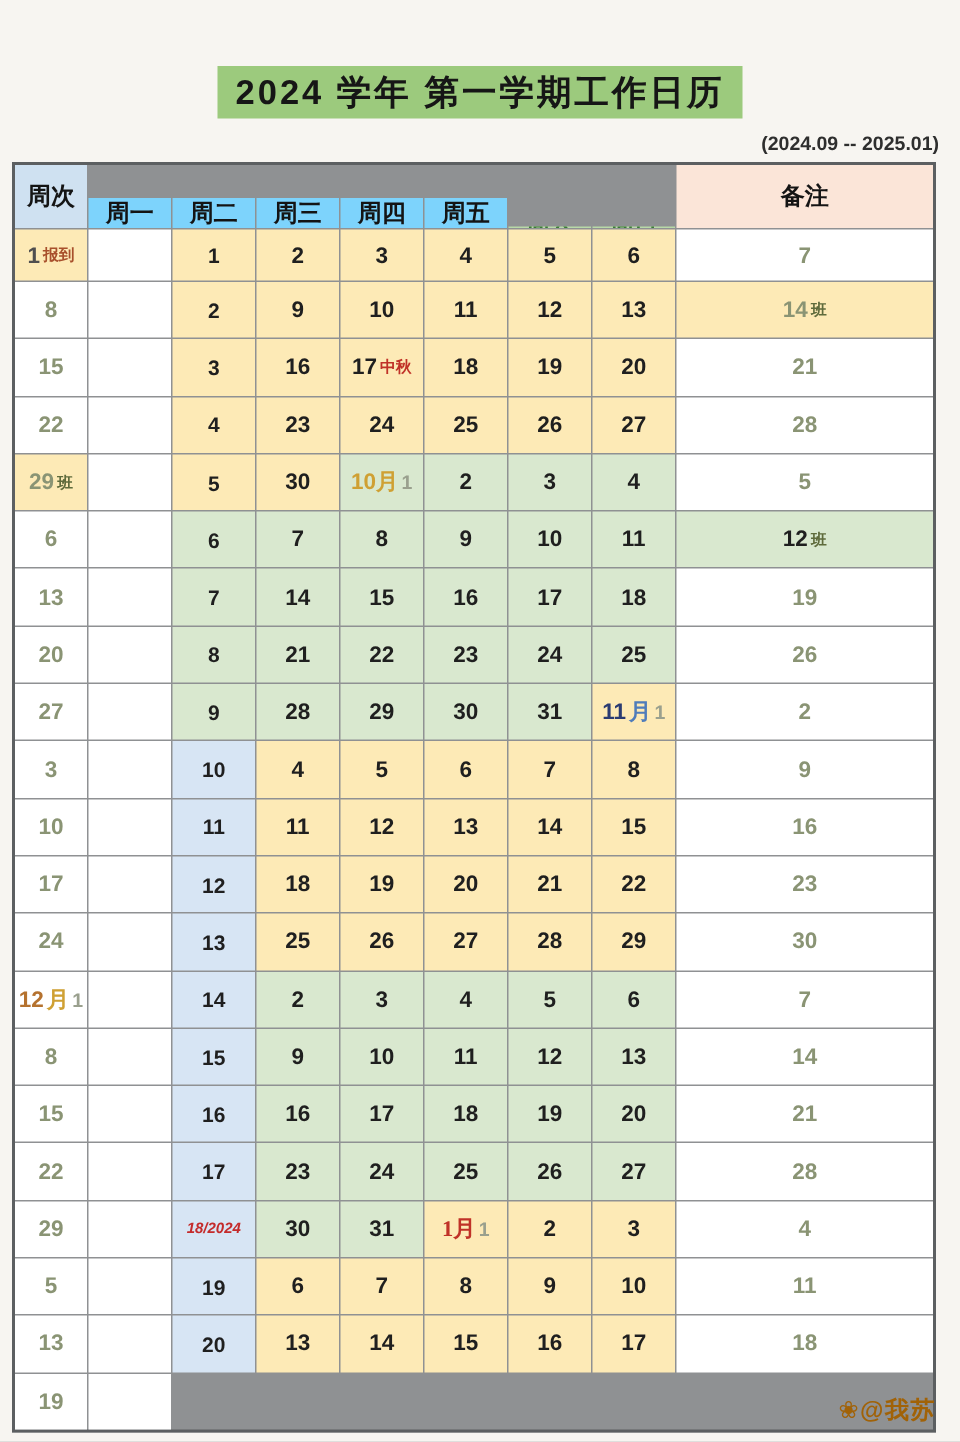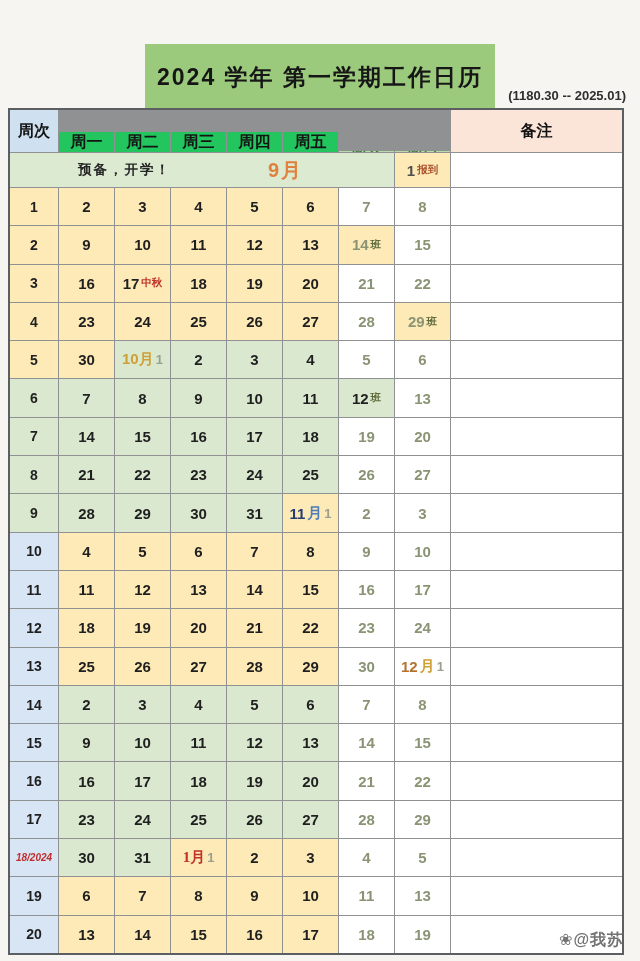--- a/index.html
+++ b/index.html
@@ -1,29 +1,29 @@
 <!DOCTYPE html>
 <html><head>
 <meta charset="utf-8">
 <style>
   html,body{margin:0;padding:0;}
   .page{position:relative;width:640px;height:961px;background:#f7f5f1;overflow:hidden;
         font-family:"Liberation Sans","DejaVu Sans",sans-serif;}
   .title-wrap{position:absolute;top:44px;left:0;right:0;text-align:center;}
   .title{display:inline-block;background:#9cca7d;color:#161616;font-size:23px;font-weight:700;
-         padding:18px 12px;letter-spacing:2px;}
+         padding:2px 12px;letter-spacing:2px;}
   .subtitle{position:absolute;top:88px;right:14px;font-size:13px;font-weight:700;color:#2e2e2e;}
   .cal{position:absolute;left:8px;top:108px;width:616px;box-sizing:border-box;
        display:grid;grid-template-columns:48px 55px 55px 55px 55px 55px 55px 55px 1fr;
        grid-template-rows:42px 34px repeat(20,37.3px);gap:1px;
        background:#8f9193;border:2px solid #5c5f61;}
   .cell{display:flex;align-items:center;justify-content:center;gap:2px;font-size:15px;overflow:hidden;}
   .hdr{font-size:16px;font-weight:700;color:#141414;}
   .bg-hb{background:#cfe1f1;}
-  .bg-hc{background:#22c55e;margin-top:22px;}
+  .bg-hc{background:#7dd3fc;margin-top:22px;}
   .bg-hg{background:#b8d9a8;color:#3c7a38;margin-top:41px;}
   .bg-hp{background:#fbe5d8;}
   .bg-y{background:#fdeab6;}
   .bg-g{background:#d9e8cf;}
   .bg-w{background:#ffffff;}
   .bg-b{background:#d7e5f4;}
   .bg-sep{background:#dcead2;}
   .wkcell{font-size:14px;}
   .n{color:#1f1f1f;font-weight:700;}
   .gy{color:#4f4f4f;font-weight:700;}
@@ -35,44 +35,40 @@
   .nv{color:#2a3b72;font-weight:700;}
   .bl{color:#4f7cba;font-weight:700;}
   .or{color:#b5722f;font-weight:700;}
   .g1{color:#9aa08e;font-weight:700;font-size:13px;}
   .tag{color:#5f6b3c;font-weight:700;font-size:10.5px;}
   .hand{color:#c42b2b;font-weight:700;font-style:italic;font-size:10px;}
   .sep-cell{justify-content:flex-start;padding-left:68px;}
   .sep-note{font-size:13.5px;font-weight:700;color:#262626;letter-spacing:2px;}
   .sep-month{font-size:20px;font-weight:700;color:#e0813d;margin-left:95px;letter-spacing:2px;}
   .watermark{position:absolute;right:16px;bottom:10px;font-size:16px;font-weight:700;
-             color:#737373;letter-spacing:1px;}
+             color:#a16207;letter-spacing:1px;}
 </style>
 </head>
 <body>
 
 <div class="page">
   <div class="title-wrap">
     <span class="title">2024 学年 第一学期工作日历</span>
   </div>
-  <div class="subtitle">(1180.30 -- 2025.01)</div>
+  <div class="subtitle">(2024.09 -- 2025.01)</div>
   <div class="cal" id="cal">
       <div class="cell hdr bg-hb">周次</div>
       <div class="cell hdr bg-hc">周一</div>
       <div class="cell hdr bg-hc">周二</div>
       <div class="cell hdr bg-hc">周三</div>
       <div class="cell hdr bg-hc">周四</div>
       <div class="cell hdr bg-hc">周五</div>
       <div class="cell hdr bg-hg">周六</div>
       <div class="cell hdr bg-hg">周日</div>
       <div class="cell hdr bg-hp">备注</div>
-      <div class="cell bg-sep sep-cell" style="grid-column: 1 / span 7;">
-        <span class="sep-note">预备，开学！</span>
-        <span class="sep-month">9月</span>
-      </div>
       <div class="cell bg-y">
         <span class="gy">1</span>
         <span class="brown sm">报到</span>
       </div>
       <div class="cell bg-w remark"></div>
       <div class="cell bg-y wkcell">
         <span class="n">1</span>
       </div>
       <div class="cell bg-y">
         <span class="n">2</span>

